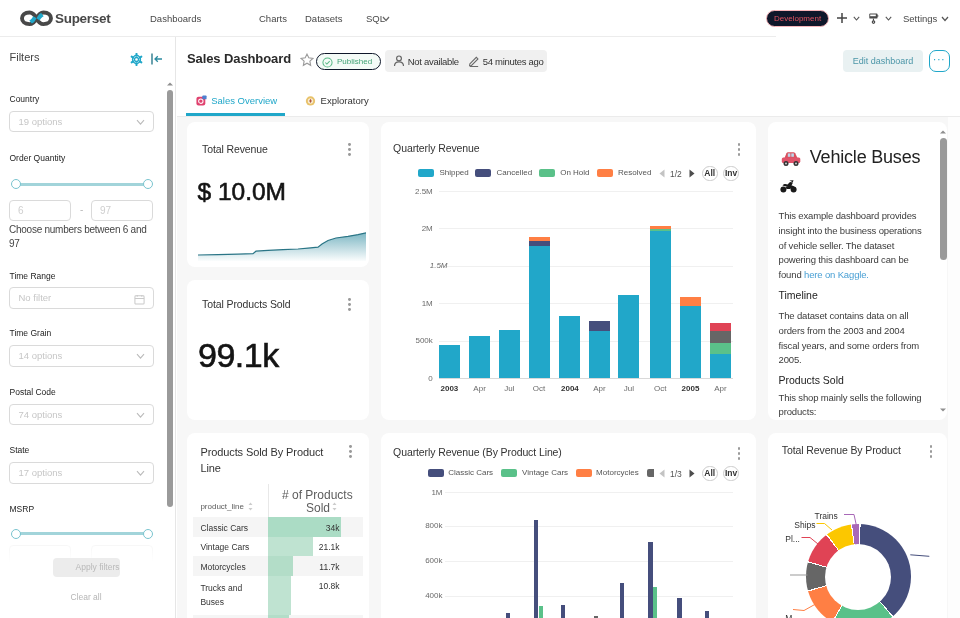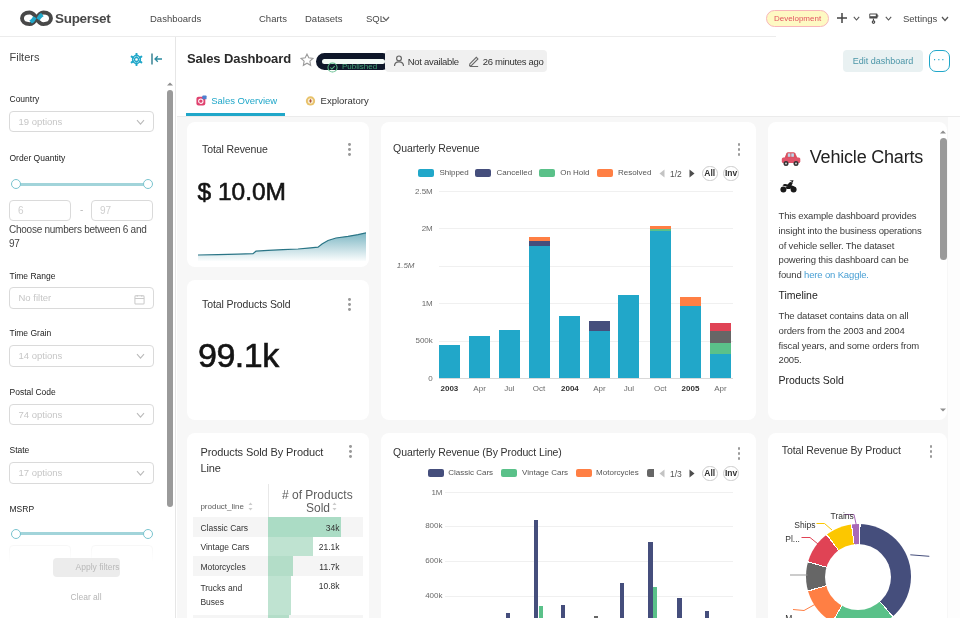--- a/index.html
+++ b/index.html
@@ -1,21 +1,21 @@
 <!DOCTYPE html>
 <html><head>
 <meta charset="utf-8">
 <style>
 * { margin:0; padding:0; box-sizing:border-box; }
 html,body { width:960px; height:618px; overflow:hidden; }
 body { font-family:"Liberation Sans", sans-serif; background:#fff; position:relative; color:#333; }
 .abs { position:absolute; }
 .navbar { position:absolute; left:0; top:0; width:776px; height:37px; background:#fff; border-bottom:1px solid #ececec; }
 .nav-item { position:absolute; top:13px; font-size:9.5px; color:#484848; }
-.devpill { position:absolute; left:766px; top:10px; height:17px; padding:0 7px; border:1px solid #f8b6ba; background:#fef9c3; color:#e25360; font-size:8px; line-height:15px; border-radius:9px; }
+.devpill { position:absolute; left:766px; top:10px; height:17px; padding:0 7px; border:1px solid #f8b6ba; background:#0f172a; color:#e25360; font-size:8px; line-height:15px; border-radius:9px; }
 .sidebar { position:absolute; left:0; top:37px; width:176px; height:581px; background:#fff; border-right:1px solid #e6e6e6; }
 .flt-label { position:absolute; left:9.5px; font-size:8.5px; color:#222; }
 .flt-select { position:absolute; left:9px; width:145px; height:21.5px; border:1px solid #dadada; border-radius:4px; background:#fff; font-size:9.5px; color:#c6c6c6; line-height:20px; padding-left:8.5px; }
 .flt-select .dn { position:absolute; right:8px; top:7px; }
 .sld-track { position:absolute; left:15px; width:133.5px; height:3px; background:#a2d4da; border-radius:2px; }
 .sld-h { position:absolute; width:10px; height:10px; border:1.8px solid #79c4cf; background:#fff; border-radius:50%; top:-3.5px; }
 .num-in { position:absolute; width:62px; height:21.5px; border:1px solid #dadada; border-radius:4px; background:#fff; color:#cfcfcf; font-size:10px; line-height:20px; padding-left:8px; }
 .content { position:absolute; left:177px; top:117px; width:783px; height:501px; background:#f7f7f7; }
 .card { position:absolute; background:#fff; border-radius:8px; }
 .card-title { position:absolute; font-size:10.5px; letter-spacing:-0.1px; color:#333; }
@@ -149,37 +149,37 @@
   <div class="abs" style="left:0; top:503px; width:164px; height:28px; background:linear-gradient(to bottom, rgba(255,255,255,0.1), #fff 80%);"></div>
   <div class="abs" style="left:52.5px; top:520.5px; width:67px; height:19px; background:#ececec; border-radius:4px; color:#b9b9b9; font-size:8.5px; text-align:right; line-height:19px;">Apply filters</div>
   <div class="abs" style="left:0px; top:555px; width:172px; text-align:center; color:#b5b5b5; font-size:8.5px;">Clear all</div>
 </div>
 
 <div class="titlebar" style="position:absolute; left:177px; top:37px; width:783px; height:47px; background:#fff;">
   <div style="position:absolute; left:10px; top:14px; font-size:13px; font-weight:bold; color:#2a2a2a; letter-spacing:-0.1px;">Sales Dashboard</div>
   <svg class="abs" style="left:123px; top:16px;" width="14" height="14" viewBox="0 0 15 15">
       <path d="M7.5 1.2 L9.4 5.2 L13.8 5.8 L10.6 8.8 L11.4 13.2 L7.5 11 L3.6 13.2 L4.4 8.8 L1.2 5.8 L5.6 5.2 Z" fill="none" stroke="#9b9b9b" stroke-width="1.2"></path>
     </svg>
-  <div style="position:absolute; left:139px; top:16px; height:17px; padding:0 8px 0 20px; border:6px solid #0f172a; background:#f4fbf7; border-radius:9px; color:#41a275; font-size:8px; line-height:15px;">Published
+  <div style="position:absolute; left:139px; top:16px; height:17px; padding:0 8px 0 20px; border:1px solid #0f172a; background:#f4fbf7; border-radius:9px; color:#41a275; font-size:8px; line-height:15px;">Published
     <svg class="abs" style="left:5px; top:2.5px;" width="11" height="11" viewBox="0 0 12 12">
         <circle cx="6" cy="6" r="5" fill="none" stroke="#5ab987" stroke-width="1.1"></circle>
         <path d="M3.6 6 L5.3 7.7 L8.4 4.4" fill="none" stroke="#5ab987" stroke-width="1.1"></path>
       </svg>
   </div>
   <div class="abs" style="left:207.8px; top:13px; width:162px; height:22px; background:#f0f0f0; border-radius:4px;">
     <svg class="abs" style="left:8px; top:5px;" width="12" height="12" viewBox="0 0 12 12">
         <circle cx="6" cy="3.4" r="2.4" fill="none" stroke="#666" stroke-width="1.2"></circle>
         <path d="M1.5 11 C1.5 8 3.5 6.8 6 6.8 C8.5 6.8 10.5 8 10.5 11" fill="none" stroke="#666" stroke-width="1.2"></path>
       </svg>
     <span class="abs" style="left:23px; top:5.5px; font-size:9.5px; letter-spacing:-0.3px; color:#333; white-space:nowrap;">Not available</span>
     <svg class="abs" style="left:83px; top:5px;" width="12" height="12" viewBox="0 0 13 13">
         <path d="M2 9.5 L9 2.5 L10.8 4.3 L3.8 11.3 L1.7 11.6 Z" fill="none" stroke="#666" stroke-width="1.1"></path>
         <path d="M2 12.5 H11" stroke="#666" stroke-width="1.1"></path>
       </svg>
-    <span class="abs" style="left:98px; top:5.5px; font-size:9.5px; letter-spacing:-0.3px; color:#333; white-space:nowrap;">26 minutes ago</span>
+    <span class="abs" style="left:98px; top:5.5px; font-size:9.5px; letter-spacing:-0.3px; color:#333; white-space:nowrap;">54 minutes ago</span>
   </div>
   <div class="abs" style="left:666px; top:13px; width:80px; height:22px; background:#e9f1f2; border-radius:4px; color:#4c96a8; font-size:9px; text-align:center; line-height:22px;">Edit dashboard</div>
   <div class="abs" style="left:751.5px; top:13px; width:21px; height:22px; border:1px solid #20a7c9; border-radius:7px; color:#20a7c9; font-size:11px; text-align:center; line-height:17px; letter-spacing:0.5px;">···</div>
 </div>
 
 <div class="tabsbar" style="position:absolute; left:177px; top:84px; width:783px; height:33px; background:#fff; border-bottom:1px solid #ebebeb;">
   <svg class="abs" style="left:19.3px; top:10.5px;" width="11" height="11" viewBox="0 0 13 13">
     <rect x="0.5" y="2" width="10.5" height="10.5" rx="2.5" fill="#e0426f"></rect>
     <circle cx="5.7" cy="7.3" r="2.6" fill="none" stroke="#fff" stroke-width="1.2"></circle>
     <rect x="7.5" y="0.5" width="5" height="4.5" rx="1" fill="#4d7fd0"></rect>
@@ -251,21 +251,21 @@
     <span class="pill" style="left:321.2px; top:44px; width:16px;">All</span>
     <span class="pill" style="left:342.8px; top:44px; width:15.5px;">Inv</span>
     <div class="gline" style="left:58.5px; top:218.6px; width:294px;"></div>
     <div class="gline" style="left:58.5px; top:181.2px; width:294px;"></div>
     <div class="gline" style="left:58.5px; top:143.8px; width:294px;"></div>
     <div class="gline" style="left:58.5px; top:106.4px; width:294px;"></div>
     <div class="gline" style="left:58.5px; top:69.0px; width:294px;"></div>
     <div class="axlab" style="left:22.3px; top:251.5px;">0</div>
     <div class="axlab" style="left:22.3px; top:214.1px;">500k</div>
     <div class="axlab" style="left:22.3px; top:176.7px;">1M</div>
-    <div class="axlab" style="left:4px; top:139.3px;font-style:italic;">1.5M</div>
+    <div class="axlab" style="left:37px; top:139.3px;font-style:italic;">1.5M</div>
     <div class="axlab" style="left:22.3px; top:101.9px;">2M</div>
     <div class="axlab" style="left:22.3px; top:64.5px;">2.5M</div>
     <div class="abs" style="left:58.5px; top:256px; width:294px; height:1px; background:#d9d9d9;"></div>
     <div class="bar" style="left:58.4px; top:223.2px; width:21px; height:32.8px; background:#21a7c9;"></div>
     <div class="bar" style="left:88.6px; top:214.1px; width:21px; height:41.9px; background:#21a7c9;"></div>
     <div class="bar" style="left:118.3px; top:207.5px; width:21px; height:48.5px; background:#21a7c9;"></div>
     <div class="bar" style="left:148.0px; top:123.6px; width:21px; height:132.4px; background:#21a7c9;"></div>
     <div class="bar" style="left:148.0px; top:118.7px; width:21px; height:4.9px; background:#454e7c;"></div>
     <div class="bar" style="left:148.0px; top:115.4px; width:21px; height:3.3px; background:#ff7f44;"></div>
     <div class="bar" style="left:178.9px; top:193.8px; width:21px; height:62.2px; background:#21a7c9;"></div>
@@ -296,32 +296,33 @@
     <svg class="abs" style="left:13.5px; top:28px;" width="20" height="18" viewBox="0 0 20 18">
       <path d="M3.5 8 L5.5 3.3 C5.8 2.6 6.3 2.3 7 2.3 H12.5 C13.2 2.3 13.8 2.6 14.2 3.2 L16.5 8 Z" fill="#d94f5c"></path>
       <rect x="0.8" y="7.5" width="18.5" height="5.5" rx="1.5" fill="#e0546a"></rect>
       <rect x="6.8" y="3.4" width="2.6" height="3.4" fill="#bcd7ea"></rect>
       <rect x="10.3" y="3.4" width="2.6" height="3.4" fill="#bcd7ea"></rect>
       <circle cx="5" cy="13.5" r="2.5" fill="#333"></circle>
         <circle cx="5" cy="13.5" r="1" fill="#ccc"></circle>
       <circle cx="15" cy="13.5" r="2.5" fill="#333"></circle>
         <circle cx="15" cy="13.5" r="1" fill="#ccc"></circle>
     </svg>
-    <div class="abs" style="left:42.3px; top:25px; font-size:18px; letter-spacing:-0.2px; color:#222;">Vehicle Charts</div>
+    <div class="abs" style="left:42.3px; top:25px; font-size:18px; letter-spacing:-0.2px; color:#222;">Vehicle Buses</div>
     <svg class="abs" style="left:12.2px; top:56px;" width="17" height="16" viewBox="0 0 17 16">
       <circle cx="3.4" cy="11.5" r="3" fill="#1a1a1a"></circle>
       <circle cx="13.6" cy="11.5" r="3" fill="#1a1a1a"></circle>
       <path d="M2.5 7.5 C4 5.5 6 5.8 7.5 6.5 L10 4 L13 4.5 L11.5 7.5 C13.5 7.5 15 9 15.5 11" fill="#1a1a1a"></path>
       <path d="M9.5 2.5 L13.5 2.2 L12.8 4.2 Z" fill="#1a1a1a"></path>
       <rect x="6" y="8.5" width="5" height="2.5" rx="1" fill="#1a1a1a"></rect>
     </svg>
     <div class="vs-p" style="left:11px; top:87px;">This example dashboard provides<br>insight into the business operations<br>of vehicle seller. The dataset<br>powering this dashboard can be<br>found <span style="color:#489fd4;">here on Kaggle.</span></div>
     <div class="vs-h" style="left:11px; top:167px;">Timeline</div>
     <div class="vs-p" style="left:11px; top:187px;">The dataset contains data on all<br>orders from the 2003 and 2004<br>fiscal years, and some orders from<br>2005.</div>
     <div class="vs-h" style="left:11px; top:251.5px;">Products Sold</div>
+    <div class="vs-p" style="left:11px; top:268.5px;">This shop mainly sells the following<br>products:</div>
     <svg class="abs" style="left:171px; top:6px;" width="8" height="8" viewBox="0 0 8 8">
         <path d="M1 5.5 L4 2.5 L7 5.5 Z" fill="#8f8f8f"></path>
       </svg>
     <div class="abs" style="left:172.5px; top:16px; width:6.5px; height:122px; background:#9a9a9a; border-radius:4px;"></div>
     <svg class="abs" style="left:171px; top:284px;" width="8" height="8" viewBox="0 0 8 8">
         <path d="M1 2.5 L4 5.5 L7 2.5 Z" fill="#8f8f8f"></path>
       </svg>
   </div>
   <div class="card" style="left:10px; top:316px; width:182px; height:225px;">
     <div class="card-title" style="left:13.4px; top:10.8px; width:140px; line-height:16px; font-size:11px;">Products Sold By Product Line</div>
@@ -410,18 +411,18 @@
     <div class="abs" style="left:38.3px; top:91.4px; width:104.8px; height:104.8px; border-radius:50%; background:conic-gradient(from 0.8deg, #fff 0.8deg 1.5deg, #454e7c 1.5deg 137.9deg, #fff 137.9deg 138.6deg, #fff 138.6deg 139.3deg, #5ac189 139.3deg 208.3deg, #fff 208.3deg 209.0deg, #fff 209.0deg 209.7deg, #ff7f44 209.7deg 252.6deg, #fff 252.6deg 253.3deg, #fff 253.3deg 254.0deg, #666666 254.0deg 284.7deg, #fff 284.7deg 285.4deg, #fff 285.4deg 286.1deg, #e04355 286.1deg 321.2deg, #fff 321.2deg 321.9deg, #fff 321.9deg 322.6deg, #fcc700 322.6deg 350.8deg, #fff 350.8deg 351.5deg, #fff 351.5deg 352.2deg, #a868b7 352.2deg 360.1deg, #fff 360.1deg 360.8deg);"></div>
     <div class="abs" style="left:57.7px; top:110.8px; width:66px; height:66px; border-radius:50%; background:#fff;"></div>
     <svg class="abs" style="left:0; top:0;" width="179" height="225" viewBox="0 0 179 225">
       <path d="M76 81.5 H86 L88.5 93" fill="none" stroke="#a868b7" stroke-width="1"></path>
       <path d="M48.5 90.5 H56.5 L64 97" fill="none" stroke="#fcc700" stroke-width="1"></path>
       <path d="M33.5 104.5 H42 L50 111" fill="none" stroke="#e04355" stroke-width="1"></path>
       <path d="M25 176.5 L36 177.5 L53 168" fill="none" stroke="#ff7f44" stroke-width="1"></path>
       <path d="M22 142 H39.5" fill="none" stroke="#999" stroke-width="1"></path>
       <path d="M142.3 121.8 L161.3 123.3" fill="none" stroke="#454e7c" stroke-width="1"></path>
     </svg>
-    <div class="dlab" style="left:63px; top:77.5px;">Trains</div>
+    <div class="dlab" style="left:47px; top:77.5px;">Trains</div>
     <div class="dlab" style="left:26.8px; top:87px;">Ships</div>
     <div class="dlab" style="left:17.8px; top:101px;">Pl...</div>
     <div class="dlab" style="left:17.8px; top:180px;">M...</div>
   </div>
 </div>
 
 </body></html>

